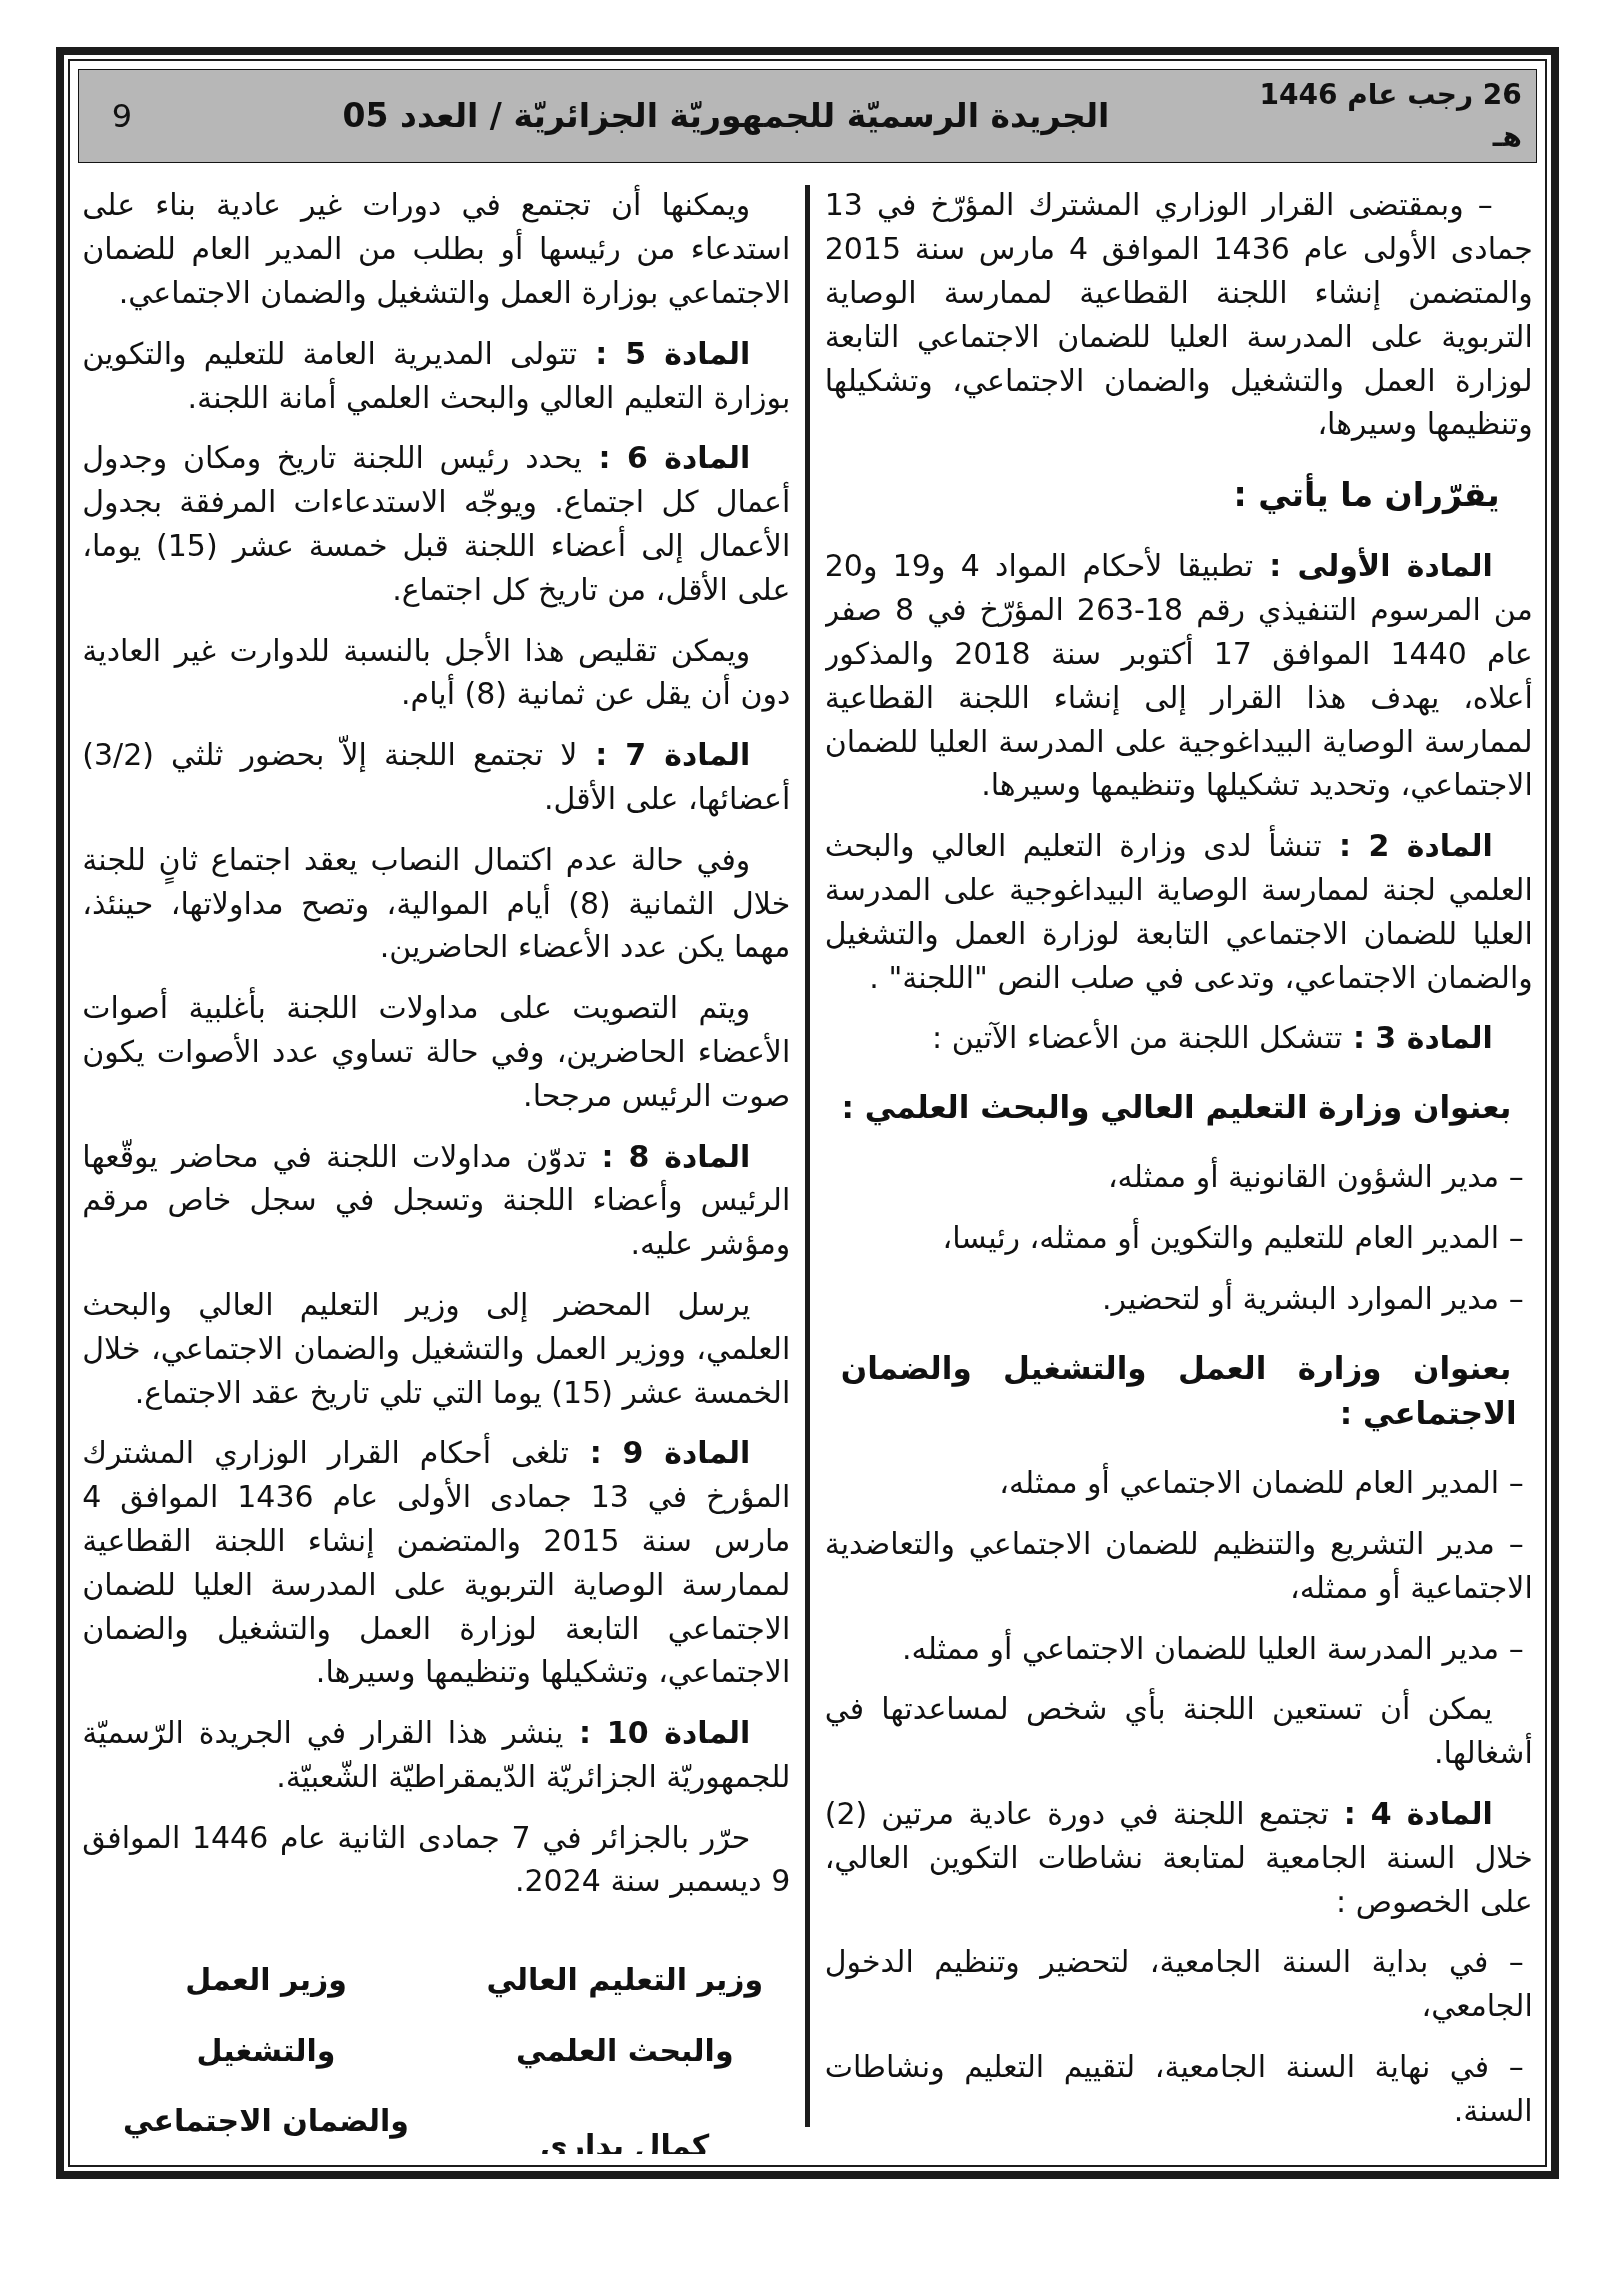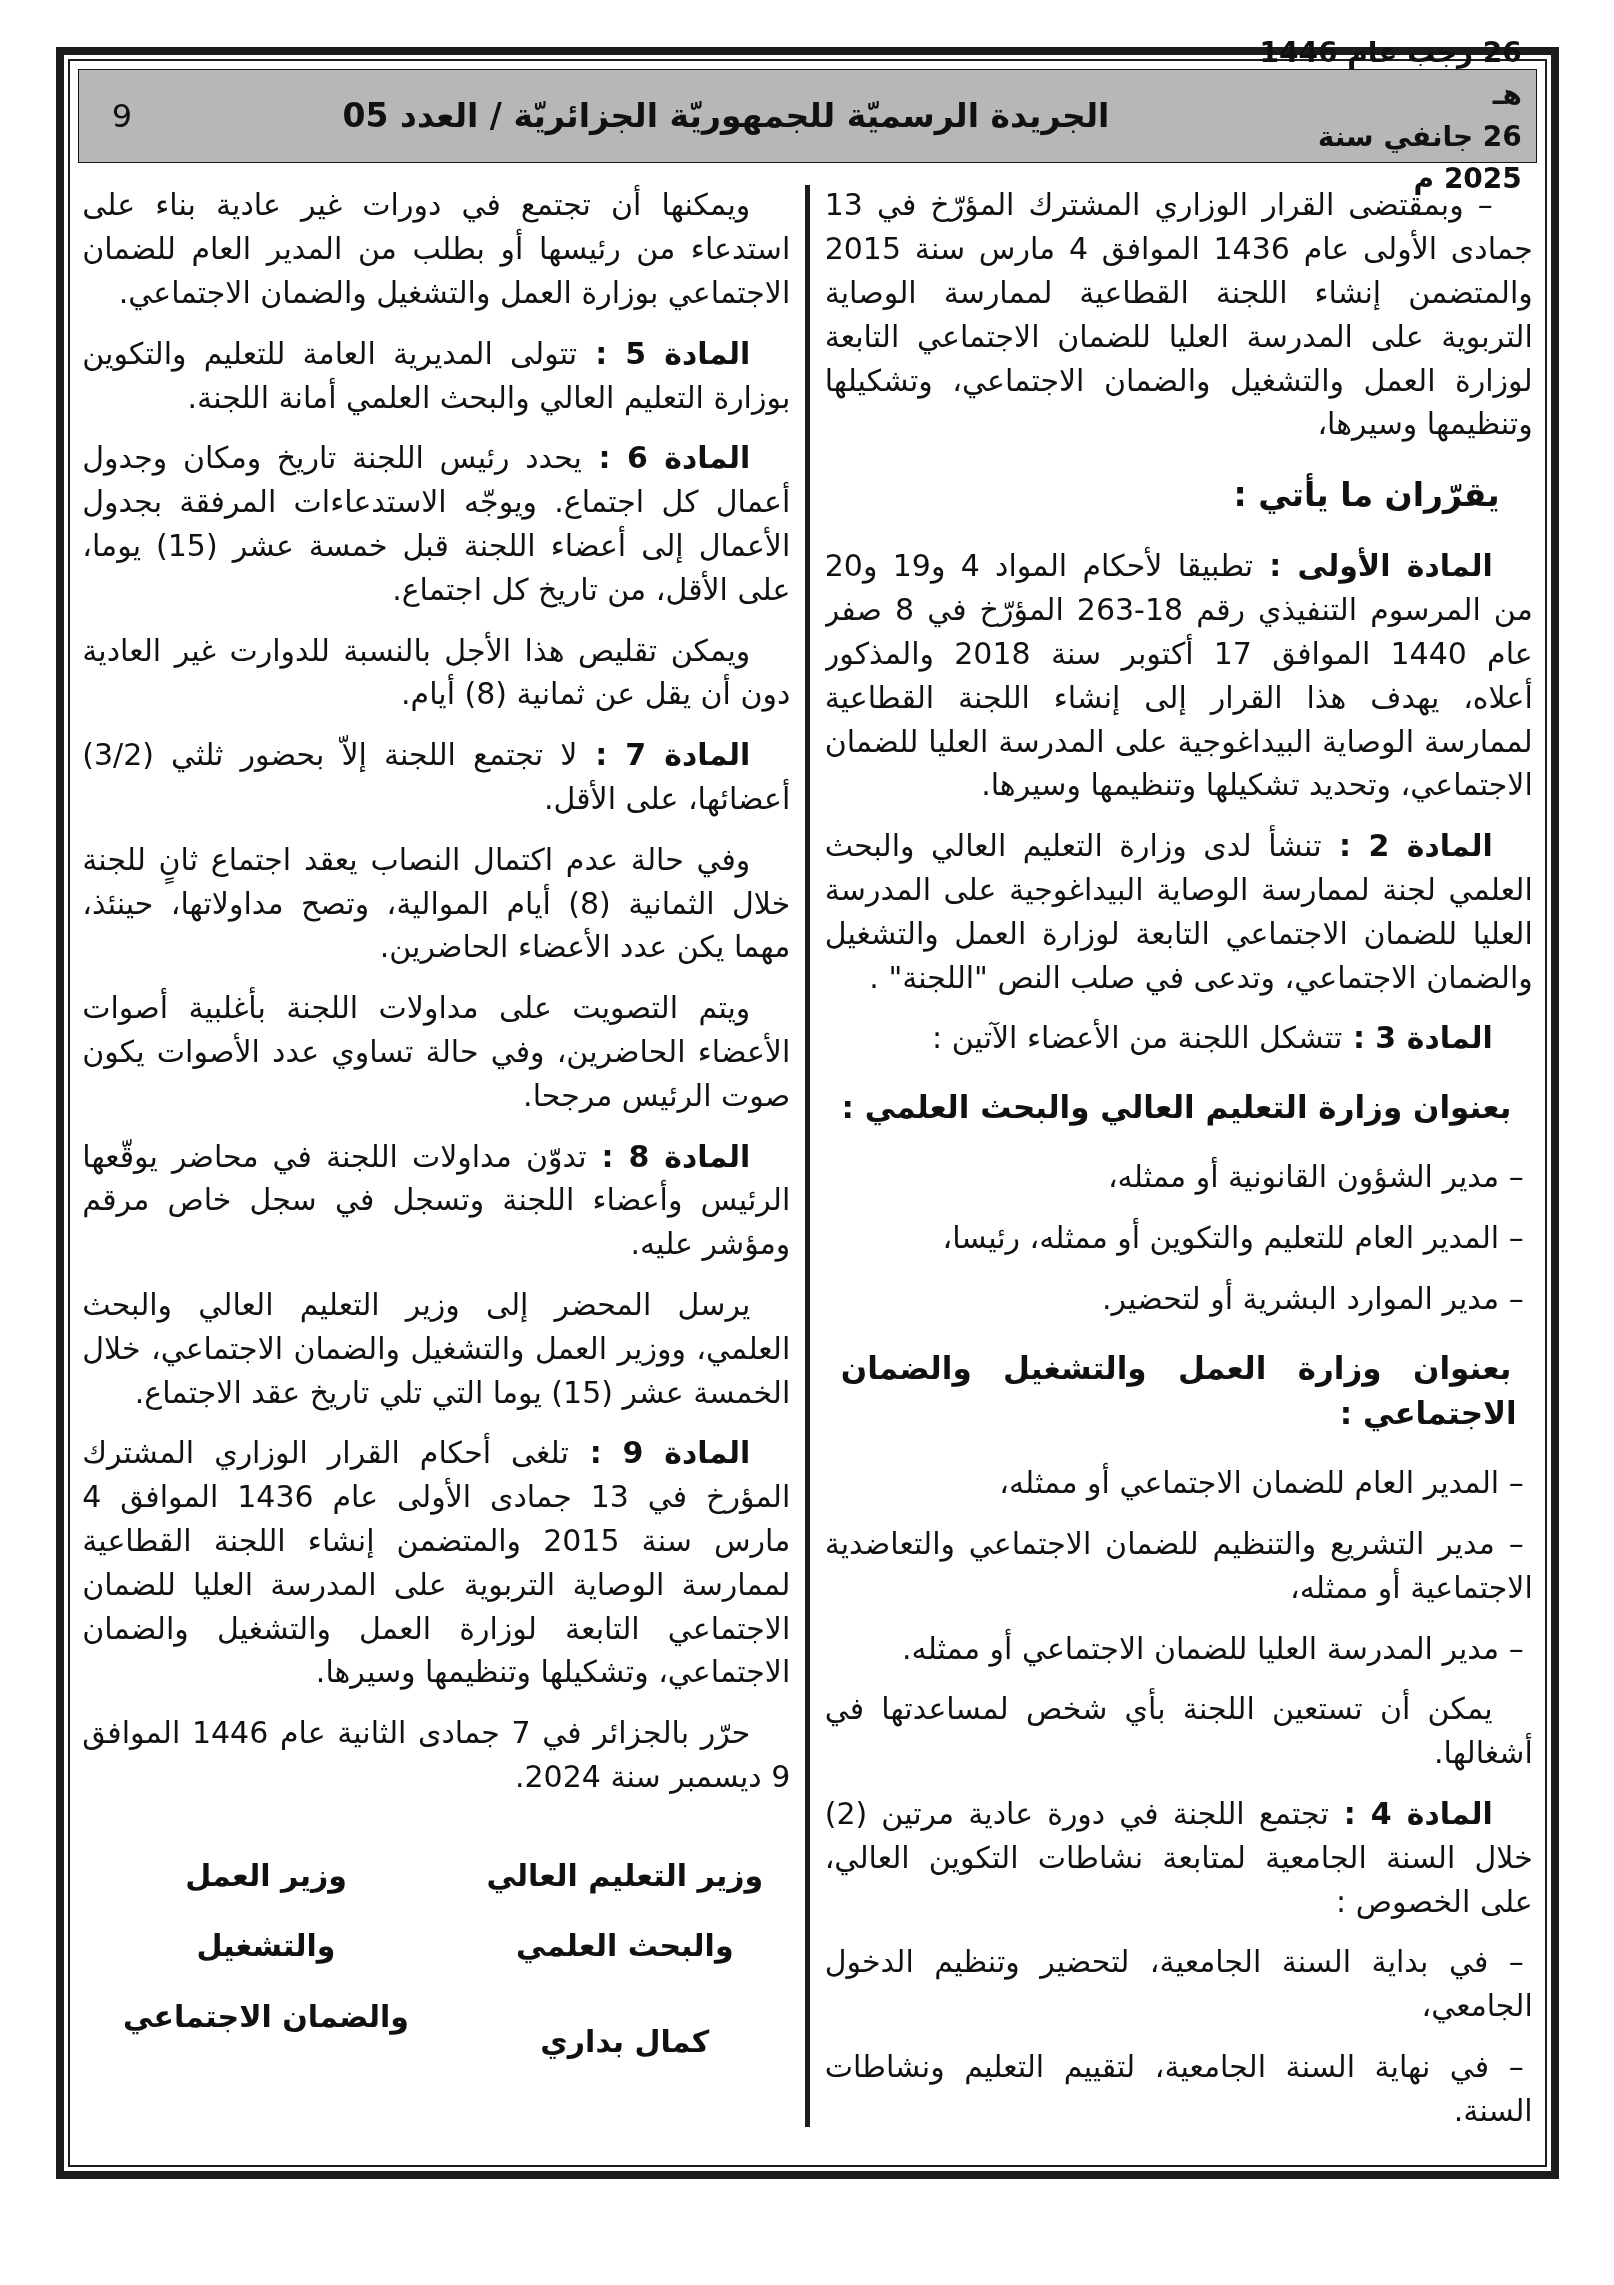--- a/index.html
+++ b/index.html
@@ -45,21 +45,20 @@
 </head>
 <body>
 
 <div class="page">
   <div class="frame">
     <div class="frame-inner">
 
       <div class="header-bar">
         <div class="header-dates">
           <div>26 رجب عام 1446 هـ</div>
-          <div>26 جانفي سنة 2025 م</div>
         </div>
         <div class="header-title">الجريدة الرسميّة للجمهوريّة الجزائريّة / العدد 05</div>
         <div class="header-page">9</div>
       </div>
 
       <div class="content">
         <div class="col">
           <div>
               <p class="para body">– وبمقتضى القرار الوزاري المشترك المؤرّخ في 13 جمادى الأولى عام 1436 الموافق 4 مارس سنة 2015 والمتضمن إنشاء اللجنة القطاعية لممارسة الوصاية التربوية على المدرسة العليا للضمان الاجتماعي التابعة لوزارة العمل والتشغيل والضمان الاجتماعي، وتشكيلها وتنظيمها وسيرها،</p>
               <p class="para decree">يقرّران ما يأتي :</p>
@@ -86,20 +85,21 @@
               <p class="para body">ويمكنها أن تجتمع في دورات غير عادية بناء على استدعاء من رئيسها أو بطلب من المدير العام للضمان الاجتماعي بوزارة العمل والتشغيل والضمان الاجتماعي.</p>
               <p class="para article"><b class="lead">المادة 5 : </b>تتولى المديرية العامة للتعليم والتكوين بوزارة التعليم العالي والبحث العلمي أمانة اللجنة.</p>
               <p class="para article"><b class="lead">المادة 6 : </b>يحدد رئيس اللجنة تاريخ ومكان وجدول أعمال كل اجتماع. ويوجّه الاستدعاءات المرفقة بجدول الأعمال إلى أعضاء اللجنة قبل خمسة عشر (15) يوما، على الأقل، من تاريخ كل اجتماع.</p>
               <p class="para body">ويمكن تقليص هذا الأجل بالنسبة للدوارت غير العادية دون أن يقل عن ثمانية (8) أيام.</p>
               <p class="para article"><b class="lead">المادة 7 : </b>لا تجتمع اللجنة إلاّ بحضور ثلثي (3/2) أعضائها، على الأقل.</p>
               <p class="para body">وفي حالة عدم اكتمال النصاب يعقد اجتماع ثانٍ للجنة خلال الثمانية (8) أيام الموالية، وتصح مداولاتها، حينئذ، مهما يكن عدد الأعضاء الحاضرين.</p>
               <p class="para body">ويتم التصويت على مداولات اللجنة بأغلبية أصوات الأعضاء الحاضرين، وفي حالة تساوي عدد الأصوات يكون صوت الرئيس مرجحا.</p>
               <p class="para article"><b class="lead">المادة 8 : </b>تدوّن مداولات اللجنة في محاضر يوقّعها الرئيس وأعضاء اللجنة وتسجل في سجل خاص مرقم ومؤشر عليه.</p>
               <p class="para body">يرسل المحضر إلى وزير التعليم العالي والبحث العلمي، ووزير العمل والتشغيل والضمان الاجتماعي، خلال الخمسة عشر (15) يوما التي تلي تاريخ عقد الاجتماع.</p>
               <p class="para article"><b class="lead">المادة 9 : </b>تلغى أحكام القرار الوزاري المشترك المؤرخ في 13 جمادى الأولى عام 1436 الموافق 4 مارس سنة 2015 والمتضمن إنشاء اللجنة القطاعية لممارسة الوصاية التربوية على المدرسة العليا للضمان الاجتماعي التابعة لوزارة العمل والتشغيل والضمان الاجتماعي، وتشكيلها وتنظيمها وسيرها.</p>
+              <p class="para article"><b class="lead">المادة 10 : </b>ينشر هذا القرار في الجريدة الرّسميّة للجمهوريّة الجزائريّة الدّيمقراطيّة الشّعبيّة.</p>
               <p class="para body">حرّر بالجزائر في 7 جمادى الثانية عام 1446 الموافق 9 ديسمبر سنة 2024.</p>
             </div>
           <div class="signatures">
             <div class="sig">
               <div class="sig-title">
                 <div>وزير التعليم العالي</div>
                 <div>والبحث العلمي</div>
               </div>
               <div class="sig-name">كمال بداري</div>
             </div>

